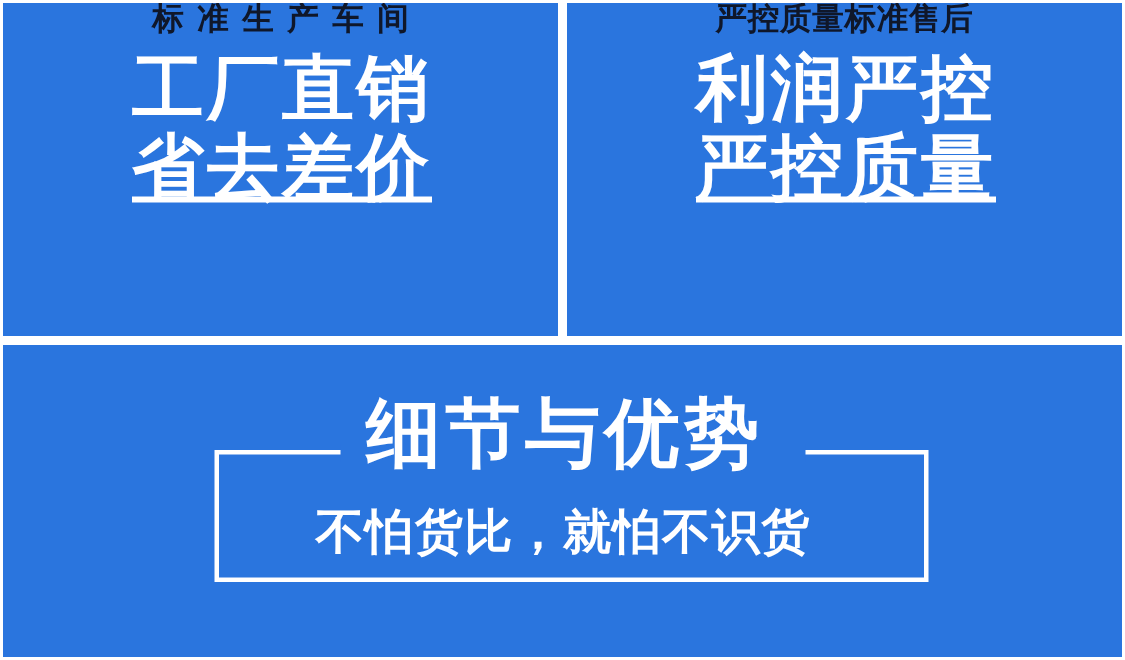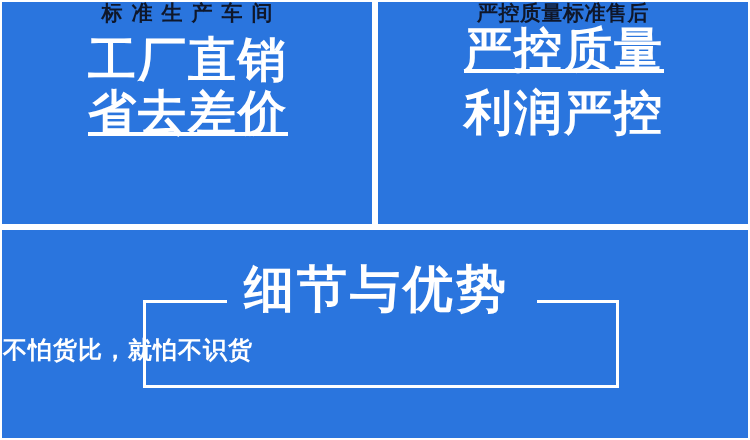--- a/index.html
+++ b/index.html
@@ -117,22 +117,23 @@
     letter-spacing: 3px;
     text-indent: 3px;
     white-space: nowrap;
   }
 
   .bottom-sub {
     position: absolute;
     left: 0;
     right: 0;
     top: 108px;
+    text-align: center;
     color: #ffffff;
-    font-size: 24px;
+    font-size: 32px;
     font-weight: 700;
     line-height: 1;
     letter-spacing: 1px;
     text-indent: 1px;
     white-space: nowrap;
   }
 </style>
 </head>
 <body>
 
@@ -141,22 +142,22 @@
   <div class="top-row">
 
     <div class="panel">
       <div class="panel-kicker spaced">标准生产车间</div>
       <div class="panel-head">工厂直销</div>
       <div class="panel-head second">省去差价</div>
     </div>
 
     <div class="panel">
       <div class="panel-kicker tight">严控质量标准售后</div>
+      <div class="panel-head">利润严控</div>
       <div class="panel-head second">严控质量</div>
-      <div class="panel-head">利润严控</div>
     </div>
 
   </div>
 
   <div class="bottom-row">
     <div class="frame"></div>
     <div class="frame-notch"></div>
     <div class="bottom-title">细节与优势</div>
     <div class="bottom-sub">不怕货比，就怕不识货</div>
   </div>

